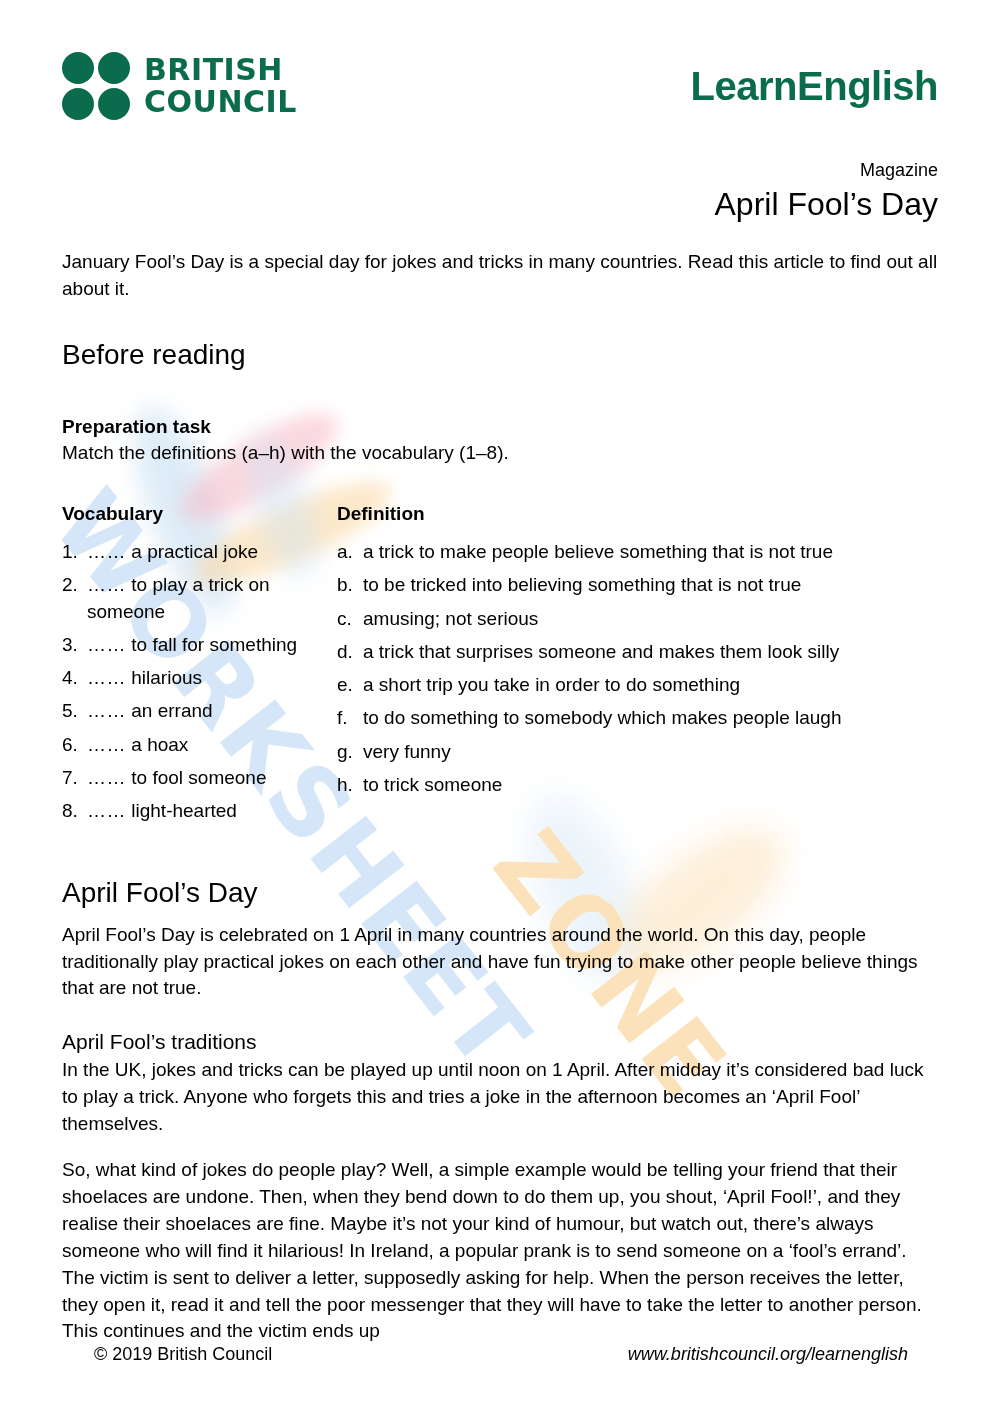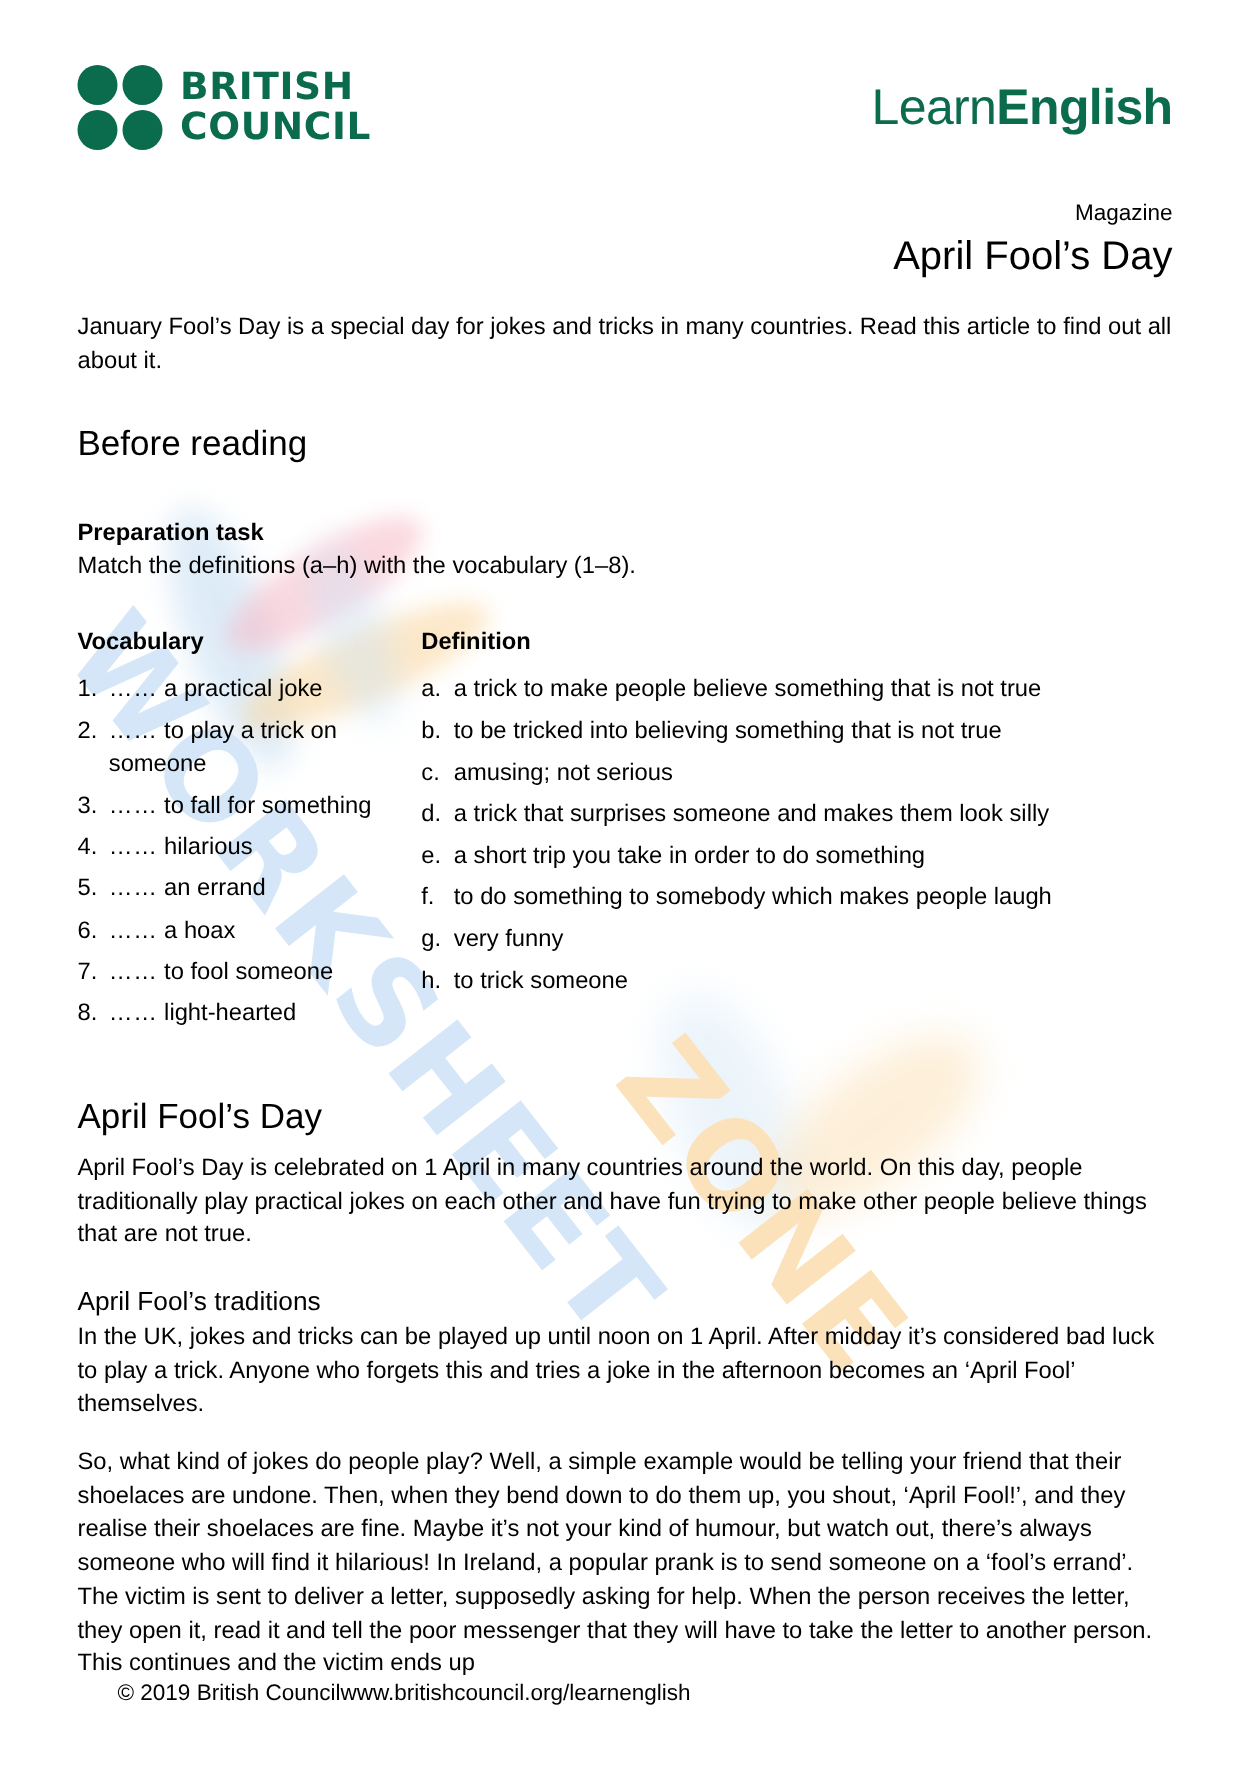--- a/index.html
+++ b/index.html
@@ -143,21 +143,21 @@
     line-height: 1.06;
     color: #0a6b4d;
     letter-spacing: .5px;
   }
   .le-logo {
     font-size: 40px;
     color: #0a6b4d;
     letter-spacing: -.5px;
     white-space: nowrap;
   }
-  .le-light { font-weight: 400; }
+  .le-light { font-weight: 700; }
   .le-bold  { font-weight: 700; }
 
   
   .title-block {
     text-align: right;
     margin-top: 34px;
   }
   .kicker {
     font-size: 18px;
     line-height: 1.35;
@@ -240,22 +240,23 @@
     left: 62px;
     right: 62px;
     bottom: 48px;
     display: flex;
     z-index: 2;
     font-size: 18px;
   }
   .footer .copy { flex: 0 0 auto; margin-left: 32px; }
   .footer .url {
     flex: 1 1 auto;
-    text-align: left;
+    text-align: right;
     padding-right: 30px;
+    font-style: italic;
   }
 </style>
 </head>
 <body>
 
 <div class="page">
 
   <div class="watermark-layer">
     <div class="wm-stroke blue"></div>
     <div class="wm-stroke pink"></div>

